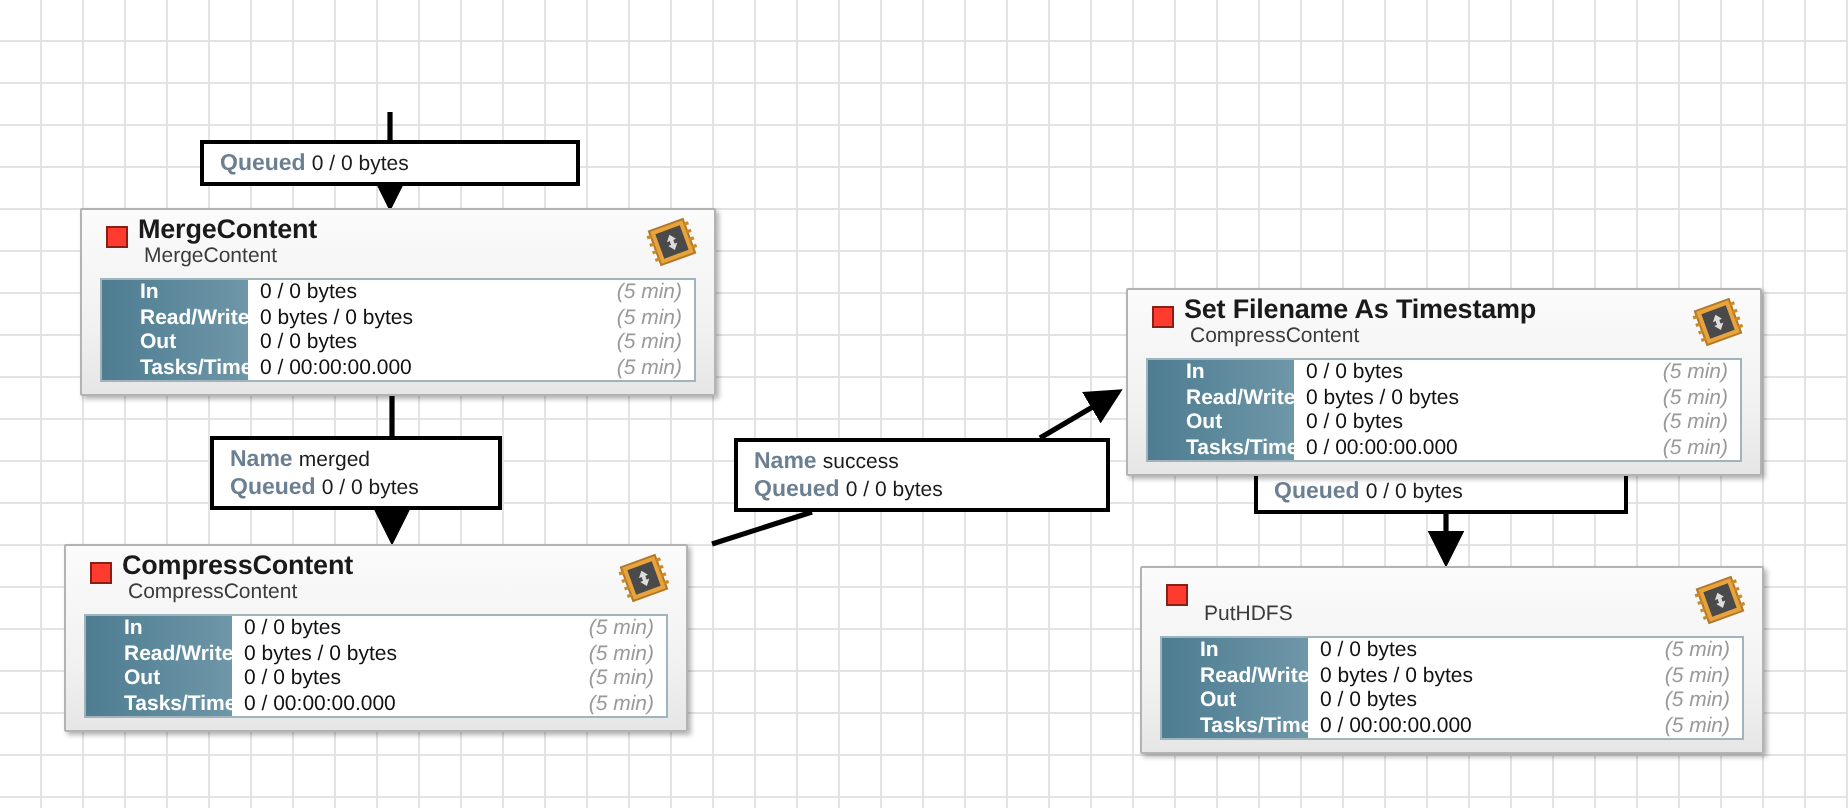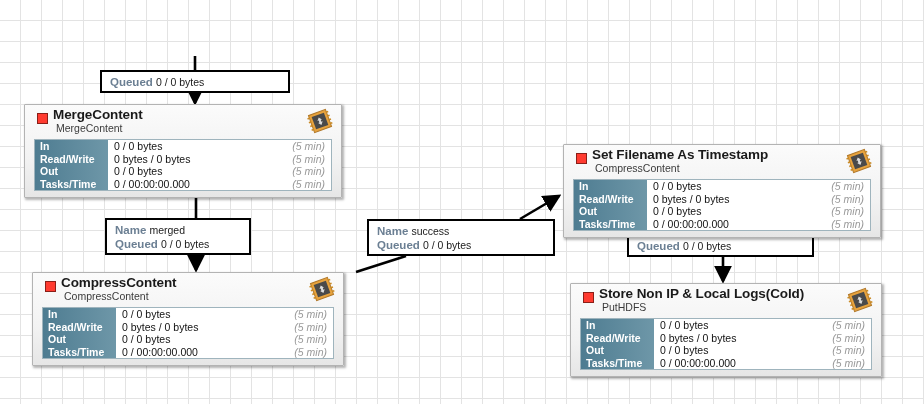--- a/index.html
+++ b/index.html
@@ -119,21 +119,21 @@
     width: 73px;
     flex: 0 0 73px;
     background: linear-gradient(to right, #4e7c91 0%, #6e97a8 100%);
   }
   .stats-labels .row {
     height: 12.5px;
     line-height: 12.5px;
     color: #ffffff;
     font-size: 10.5px;
     font-weight: bold;
-    padding-left: 5px;
+    padding-left: 19px;
     white-space: nowrap;
   }
   .stats-values {
     flex: 1 1 auto;
     position: relative;
   }
   .stats-values .row {
     height: 12.5px;
     line-height: 12.5px;
     font-size: 10.5px;
@@ -239,21 +239,21 @@
     <div class="conn-row">
       <span class="conn-key">Name</span>
       <span class="conn-val">success</span>
     </div>
     <div class="conn-row">
       <span class="conn-key">Queued</span>
       <span class="conn-val">0 / 0 bytes</span>
     </div>
   </div>
 
-  <div class="proc" id="proc-0" style="left: 24px; top: 104px; width: 318px; height: 94px;">
+  <div class="proc" id="proc-0" style="left: 40px; top: 104px; width: 318px; height: 94px;">
     <div class="proc-head">
       <span class="proc-stopped"></span>
       <span class="proc-name">MergeContent</span>
       <span class="proc-type">MergeContent</span>
       <span class="proc-chip">
         <svg viewBox="0 0 26 26" width="26" height="26">
           <g transform="rotate(-20 13 13)">
             <rect x="4" y="4" width="18" height="18" fill="#e8a33d" stroke="#b0782a" stroke-width="1"></rect>
             <rect x="6.5" y="6.5" width="13" height="13" fill="#4a4a4a"></rect>
             <path d="M 13 9.2 L 15.4 12.2 L 13.9 12.2 L 13.9 15 L 12.1 15 L 12.1 12.2 L 10.6 12.2 Z" fill="#dddddd"></path>
@@ -386,21 +386,20 @@
         <div class="row">(5 min)</div>
         <div class="row">(5 min)</div>
         <div class="row">(5 min)</div>
       </div>
     </div>
   </div>
 
   <div class="proc" id="proc-3" style="left: 570px; top: 283px; width: 312px; height: 94px;">
     <div class="proc-head">
       <span class="proc-stopped"></span>
-      <span class="proc-name">Store Non IP &amp; Local Logs(Cold)</span>
       <span class="proc-type">PutHDFS</span>
       <span class="proc-chip">
         <svg viewBox="0 0 26 26" width="26" height="26">
           <g transform="rotate(-20 13 13)">
             <rect x="4" y="4" width="18" height="18" fill="#e8a33d" stroke="#b0782a" stroke-width="1"></rect>
             <rect x="6.5" y="6.5" width="13" height="13" fill="#4a4a4a"></rect>
             <path d="M 13 9.2 L 15.4 12.2 L 13.9 12.2 L 13.9 15 L 12.1 15 L 12.1 12.2 L 10.6 12.2 Z" fill="#dddddd"></path>
             <path d="M 13 17.2 L 10.6 14.2 L 12.1 14.2 L 12.1 11.4 L 13.9 11.4 L 13.9 14.2 L 15.4 14.2 Z" fill="#dddddd"></path>
             <g fill="#c98a25">
               <rect x="2" y="6" width="2.5" height="1.6"></rect>

